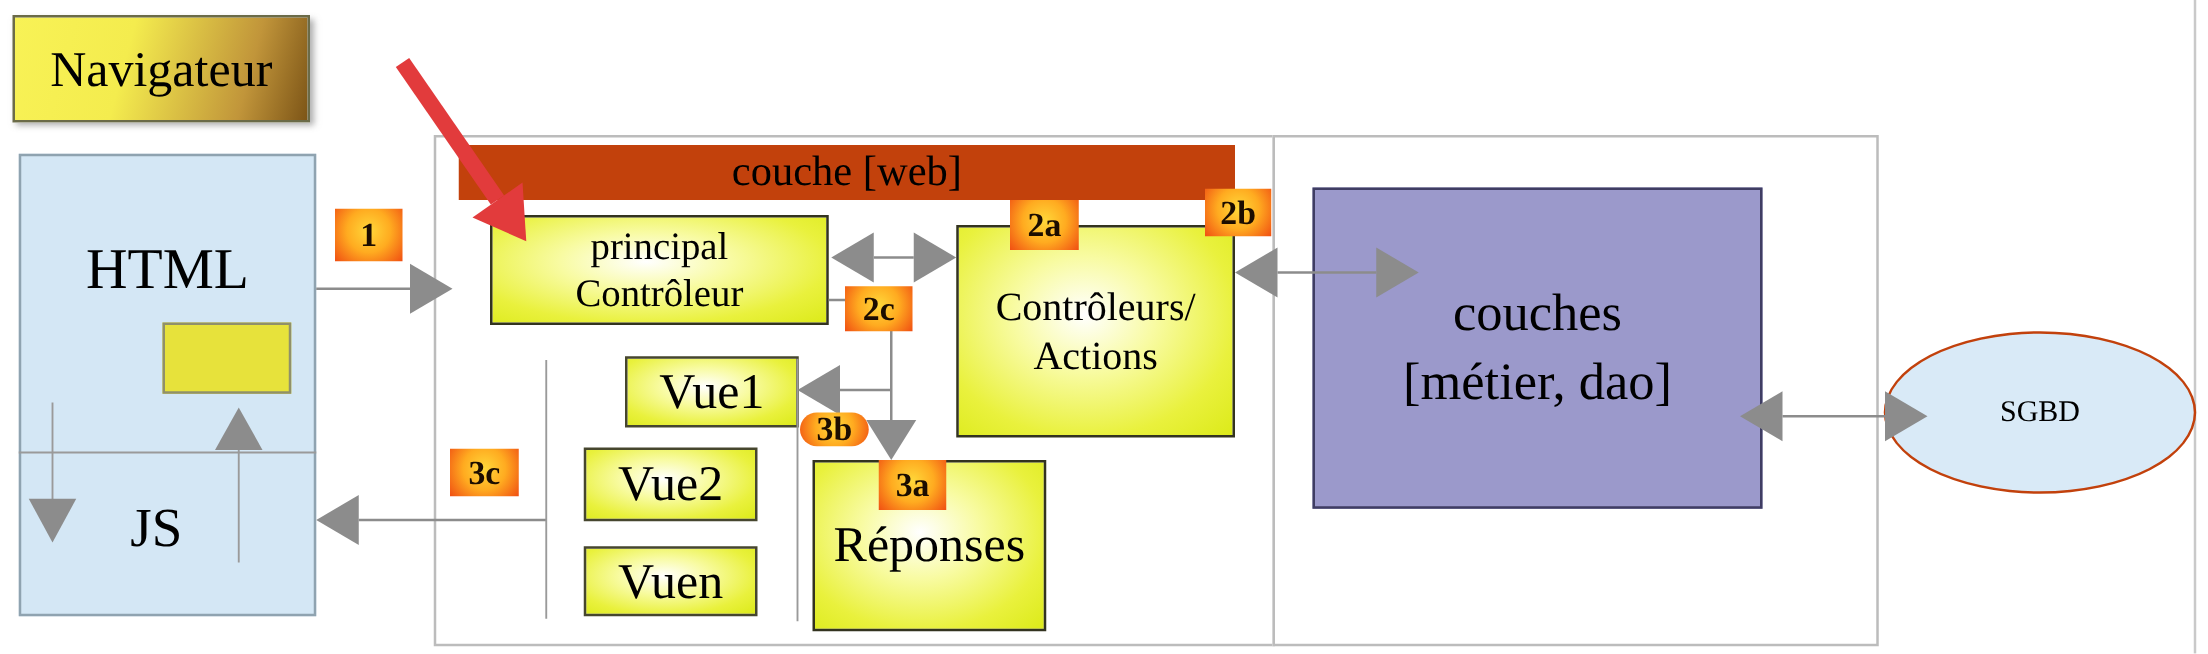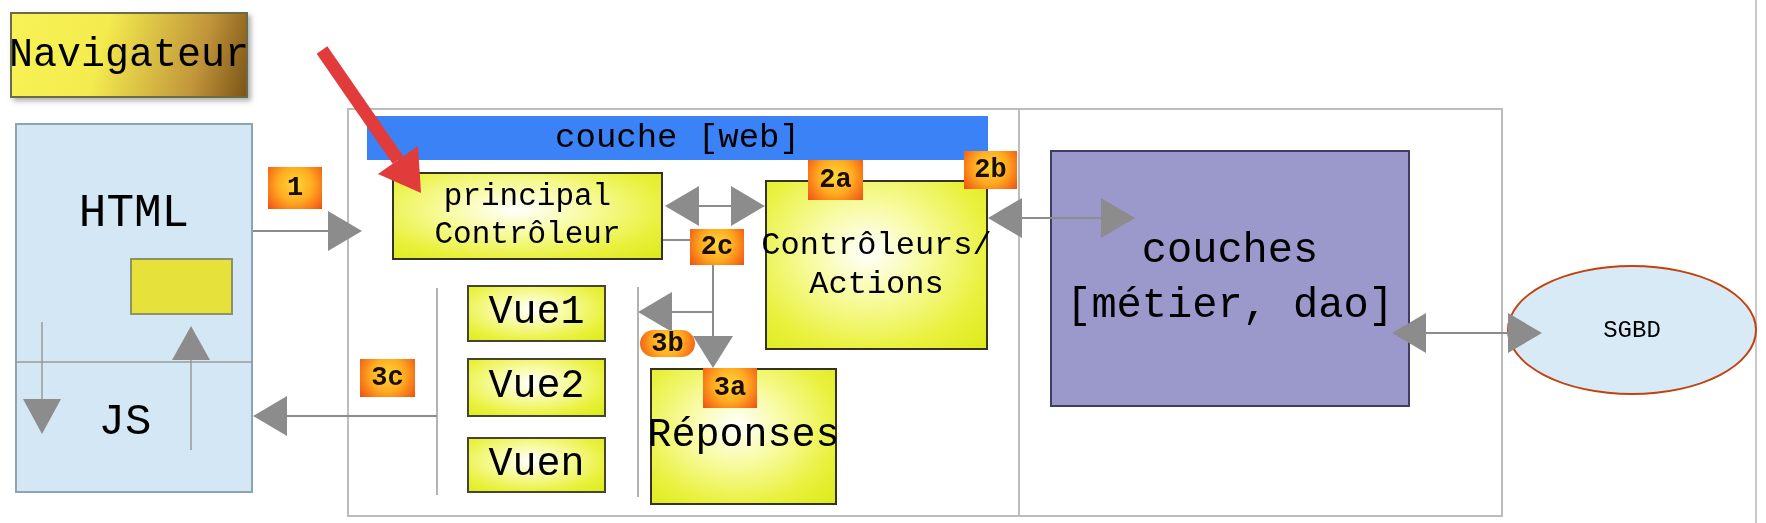--- a/index.html
+++ b/index.html
@@ -1,18 +1,18 @@
 <!DOCTYPE html>
 <html><head>
 <meta charset="utf-8">
 <style>
   html,body{margin:0;padding:0;background:#ffffff;}
   .stage{
     position:relative;width:1766px;height:523px;background:#ffffff;
-    font-family:Liberation Mono, monospace;color:#000;overflow:hidden;
+    font-family:Liberation Serif, serif;color:#000;overflow:hidden;
   }
   .abs{position:absolute;box-sizing:border-box;}
   .center{display:flex;align-items:center;justify-content:center;text-align:center;}
 
   
   .gold{
     border:2px solid #6b6b48;
     box-shadow:3px 3px 5px rgba(110,110,110,.55);
   }
   #nav-box{left:10px;top:12px;width:238px;height:86px;z-index:2;
@@ -22,32 +22,32 @@
     background:linear-gradient(to right,#f8f25a 0%,#f6ee52 45%,#cfa83e 76%,#8a5d18 100%);
     font-size:45px;}
 
   
   .panel{border:2px solid #bcbcbc;background:#ffffff;z-index:1;}
   #panel-web{left:347px;top:108px;width:673px;height:409px;}
   #panel-biz{left:1018px;top:108px;width:485px;height:409px;}
   #right-edge{left:1755px;top:0;width:2px;height:523px;background:#c9c9c9;z-index:1;}
 
   
-  #peach{left:367px;top:116px;width:621px;height:44px;background:#3b82f6;
+  #peach{left:367px;top:116px;width:621px;height:44px;background:#c2410c;
     font-size:34px;z-index:2;}
 
   
   .ybox{
     background:radial-gradient(ellipse at 46% 42%,#ffffff 0%,#f8fba2 34%,#e9f13d 72%,#dcea19 100%);
     border:2px solid #33331f;z-index:2;line-height:1.22;
   }
   #ctrl-main{left:392px;top:172px;width:271px;height:88px;font-size:31px;}
   #ctrl-actions{left:765px;top:180px;width:223px;height:170px;font-size:32px;}
   .vue{left:467px;width:139px;font-size:40px;border:2px solid #46462e;}
-  #vue1{top:285px;height:57px;}
+  #vue1{top:285px;height:57px;margin-left:33px;}
   #vue2{top:358px;height:59px;}
   #vuen{top:437px;height:56px;}
   #reponses{left:650px;top:368px;width:187px;height:137px;font-size:40px;text-align:right;}
 
   
   #purple{left:1050px;top:150px;width:360px;height:257px;background:#9b99cb;
     border:2px solid #3f3d63;font-size:42px;line-height:1.3;z-index:2;}
   #sgbd{left:1507px;top:265px;width:250px;height:130px;background:#d9eaf7;
     border:2px solid #c2410c;border-radius:50%;font-size:24px;z-index:2;}
 
@@ -60,21 +60,21 @@
     border:2px solid #90906a;z-index:2;}
 
   
   .badge{
     background:radial-gradient(circle at 50% 42%,#ffd83a 0%,#ffab20 48%,#f04e12 100%);
     font-size:27px;font-weight:bold;color:#1c0d00;z-index:4;
   }
   #b1 {left:268px;top:167px;width:54px;height:42px;}
   #b2a{left:808px;top:160px;width:55px;height:40px;}
   #b2b{left:964px;top:151px;width:53px;height:38px;}
-  #b2c{left:690px;top:229px;width:54px;height:36px;}
+  #b2c{left:676px;top:229px;width:54px;height:36px;}
   #b3a{left:703px;top:368px;width:54px;height:40px;}
   #b3b{left:640px;top:330px;width:55px;height:27px;border-radius:14px;}
   #b3c{left:360px;top:359px;width:55px;height:38px;}
 
   
   #wires{position:absolute;left:0;top:0;width:1766px;height:523px;z-index:3;pointer-events:none;}
 </style>
 </head>
 <body>
 

